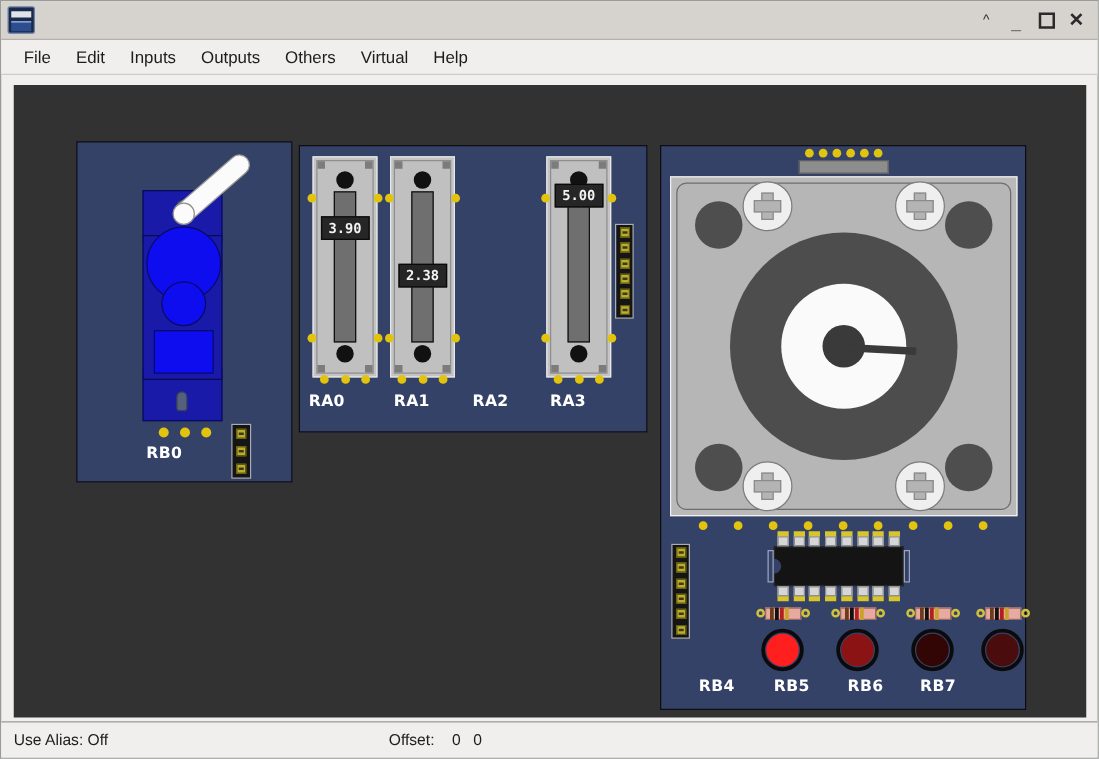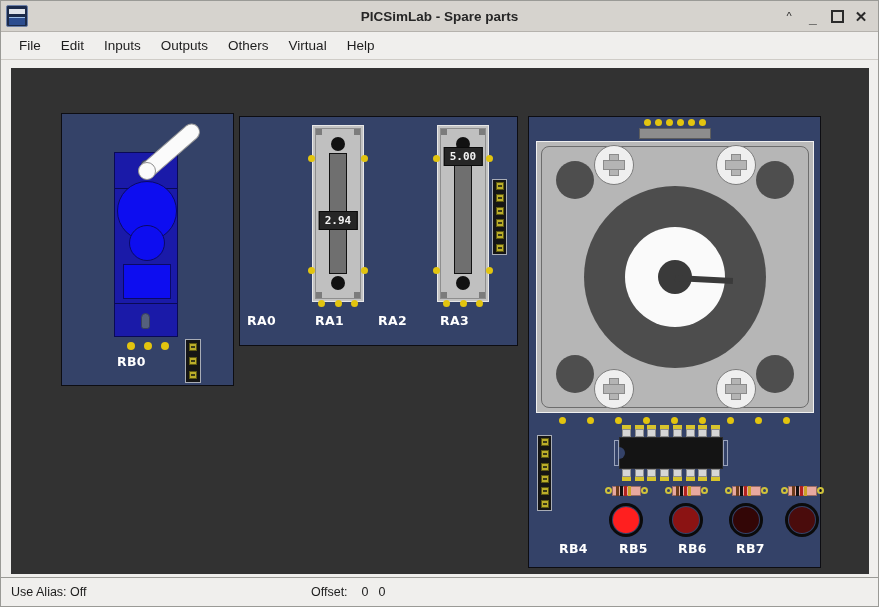--- a/index.html
+++ b/index.html
@@ -129,21 +129,20 @@
   .st-cell{padding-left:10px;}
   .st-off-nums{display:inline-block;margin-left:14px;letter-spacing:10px;}
 </style>
 </head>
 <body>
 
 <div id="app">
 
   <div class="titlebar">
     <div class="tb-icon"></div>
-    <div class="tb-title">PICSimLab - Spare parts</div>
     <div class="tb-btns">
       <div class="tb-btn shade">^</div>
       <div class="tb-btn min">_</div>
       <div class="tb-btn max">
           <span></span>
         </div>
       <div class="tb-btn close">✕</div>
     </div>
   </div>
 
@@ -182,20 +181,42 @@
       <div class="plabel" style="left:55px;top:240px;">RB0</div>
       <div class="conn" style="left:123px;top:225px;width:16px;height:44px;">
         <div class="cpin"></div>
         <div class="cpin"></div>
         <div class="cpin"></div>
       </div>
     </div>
 
     <div class="panel" id="pot-panel">
 
+      <div class="pot" style="left:10px;">
+        <div class="pot-frame"></div>
+        <div class="pot-inner">
+          <div class="pot-corner" style="left:0;top:0;"></div>
+              <div class="pot-corner" style="right:0;top:0;"></div>
+          <div class="pot-corner" style="left:0;bottom:0;"></div>
+              <div class="pot-corner" style="right:0;bottom:0;"></div>
+          <div class="pot-knobdot" style="top:8px;"></div>
+          <div class="pot-knobdot" style="bottom:8px;"></div>
+          <div class="pot-track"></div>
+        </div>
+        <div class="pot-pin" style="left:-4px;top:30px;"></div>
+            <div class="pot-pin" style="right:-4px;top:30px;"></div>
+        <div class="pot-pin" style="left:-4px;bottom:28px;"></div>
+            <div class="pot-pin" style="right:-4px;bottom:28px;"></div>
+        <div class="pot-botpins">
+              <div class="pot-pin" style="position:static;"></div>
+              <div class="pot-pin" style="position:static;"></div>
+              <div class="pot-pin" style="position:static;"></div>
+            </div>
+        <div class="pot-val" style="top:48px;">3.90</div>
+      </div>
       <div class="plabel" style="left:7px;top:196px;">RA0</div>
 
       <div class="pot" style="left:72px;">
         <div class="pot-frame"></div>
         <div class="pot-inner">
           <div class="pot-corner" style="left:0;top:0;"></div>
               <div class="pot-corner" style="right:0;top:0;"></div>
           <div class="pot-corner" style="left:0;bottom:0;"></div>
               <div class="pot-corner" style="right:0;bottom:0;"></div>
           <div class="pot-knobdot" style="top:8px;"></div>
@@ -204,21 +225,21 @@
         </div>
         <div class="pot-pin" style="left:-4px;top:30px;"></div>
             <div class="pot-pin" style="right:-4px;top:30px;"></div>
         <div class="pot-pin" style="left:-4px;bottom:28px;"></div>
             <div class="pot-pin" style="right:-4px;bottom:28px;"></div>
         <div class="pot-botpins">
               <div class="pot-pin" style="position:static;"></div>
               <div class="pot-pin" style="position:static;"></div>
               <div class="pot-pin" style="position:static;"></div>
             </div>
-        <div class="pot-val" style="top:86px;">2.94</div>
+        <div class="pot-val" style="top:86px;">2.38</div>
       </div>
       <div class="plabel" style="left:75px;top:196px;">RA1</div>
 
       <div class="plabel" style="left:138px;top:196px;">RA2</div>
 
       <div class="pot" style="left:197px;">
         <div class="pot-frame"></div>
         <div class="pot-inner">
           <div class="pot-corner" style="left:0;top:0;"></div>
               <div class="pot-corner" style="right:0;top:0;"></div>

